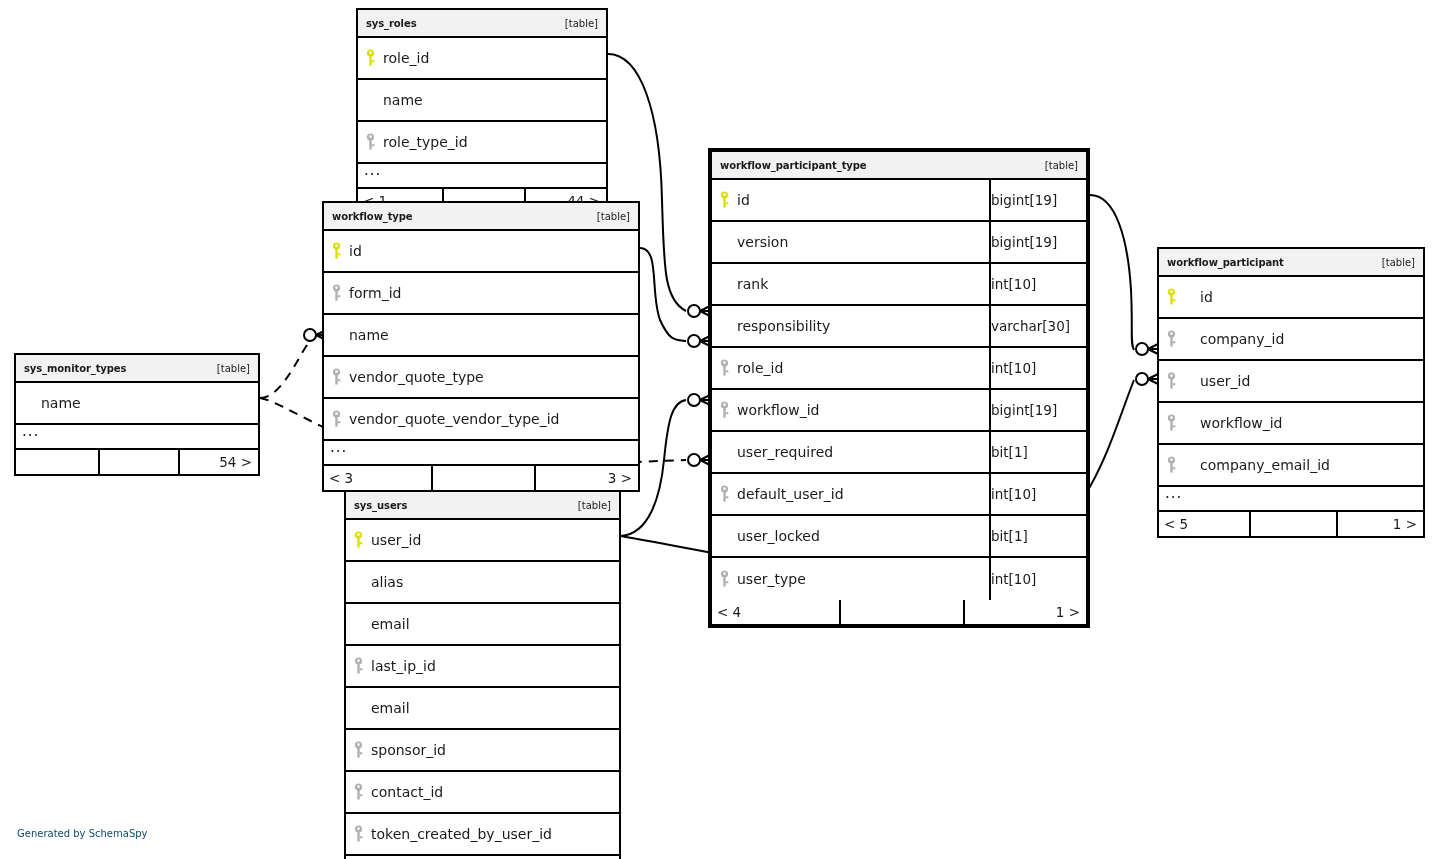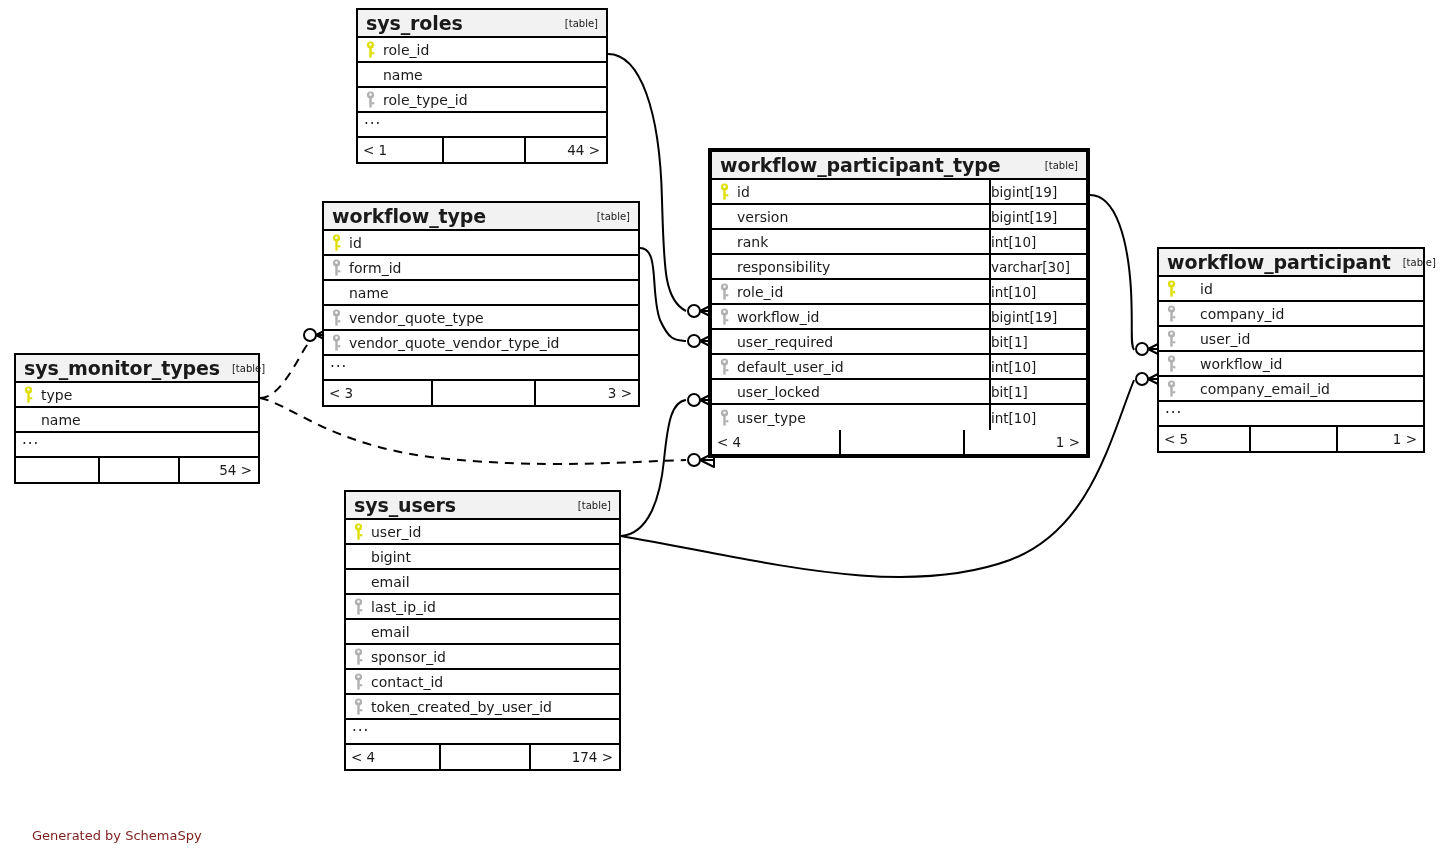--- a/index.html
+++ b/index.html
@@ -44,35 +44,35 @@
     justify-content: space-between;
     background: #f2f2f2;
     border-bottom: 2px solid #000000;
     padding: 0 8px;
     height: 28px;
     box-sizing: border-box;
     white-space: nowrap;
   }
   .tbl-name {
     font-weight: bold;
-    font-size: 19px;
+    font-size: 10px;
     letter-spacing: -0.1px;
   }
   .tbl-tag {
     font-size: 10px;
     font-weight: normal;
     padding-left: 12px;
   }
 
   .tbl-rows { display: block; }
 
   .row {
     display: flex;
     align-items: stretch;
-    height: 25px;
+    height: 42px;
     box-sizing: border-box;
     border-bottom: 2px solid #000000;
   }
   .row:last-child { border-bottom: none; }
 
   .cell-name {
     display: flex;
     align-items: center;
     flex: 1 1 auto;
     min-width: 0;
@@ -133,24 +133,24 @@
     overflow: hidden;
     white-space: nowrap;
   }
   .foot-left  { flex: 0 0 34%; padding-left: 5px; justify-content: flex-start; }
   .foot-mid   { flex: 0 0 33%; border-left: 2px solid #000000; }
   .foot-right { flex: 1 1 33%; border-left: 2px solid #000000; padding-right: 6px; justify-content: flex-end; }
 
   
   .credit {
     position: absolute;
-    left: 32px;
+    left: 17px;
     top: 828px;
-    font-size: 13px;
-    color: #7f1d1d;
+    font-size: 10px;
+    color: #0c4a6e;
     white-space: nowrap;
   }
 </style>
 </head>
 <body>
 
 <div id="canvas">
 
   <svg id="edges" viewBox="0 0 1441 859" width="1441" height="859">
     <defs>
@@ -340,33 +340,20 @@
         </div>
       </div>
       <div class="table-box" style="left: 14px; top: 353px; width: 246px;">
         <div class="tbl-header">
           <span class="tbl-name">sys_monitor_types</span>
           <span class="tbl-tag">[table]</span>
         </div>
         <div class="tbl-rows">
           <div class="row">
             <div class="cell-name">
-              <span class="keyslot">
-                <svg width="13" height="18" viewBox="0 0 13 18">
-                  <circle cx="6.5" cy="4" r="3.6" fill="#dede00"></circle>
-                  <circle cx="6.5" cy="3.6" r="1.3" fill="#ffffff"></circle>
-                  <rect x="5.3" y="6.2" width="2.4" height="10.4" fill="#dede00"></rect>
-                  <rect x="7.7" y="11.2" width="2.6" height="2.1" fill="#dede00"></rect>
-                </svg>
-              </span>
-              <span class="col-label">type</span>
-            </div>
-          </div>
-          <div class="row">
-            <div class="cell-name">
               <span class="keyslot"></span>
               <span class="col-label">name</span>
             </div>
           </div>
           <div class="row-ellipsis">
             <span class="ell">...</span>
           </div>
         </div>
         <div class="tbl-footer">
           <div class="foot-cell foot-left"></div>
@@ -389,21 +376,21 @@
                   <rect x="5.3" y="6.2" width="2.4" height="10.4" fill="#dede00"></rect>
                   <rect x="7.7" y="11.2" width="2.6" height="2.1" fill="#dede00"></rect>
                 </svg>
               </span>
               <span class="col-label">user_id</span>
             </div>
           </div>
           <div class="row">
             <div class="cell-name">
               <span class="keyslot"></span>
-              <span class="col-label">bigint</span>
+              <span class="col-label">alias</span>
             </div>
           </div>
           <div class="row">
             <div class="cell-name">
               <span class="keyslot"></span>
               <span class="col-label">email</span>
             </div>
           </div>
           <div class="row">
             <div class="cell-name">

